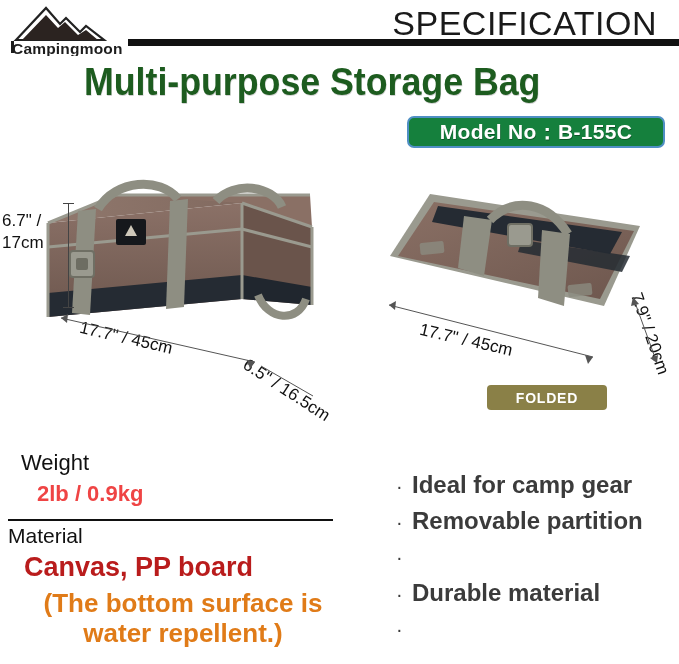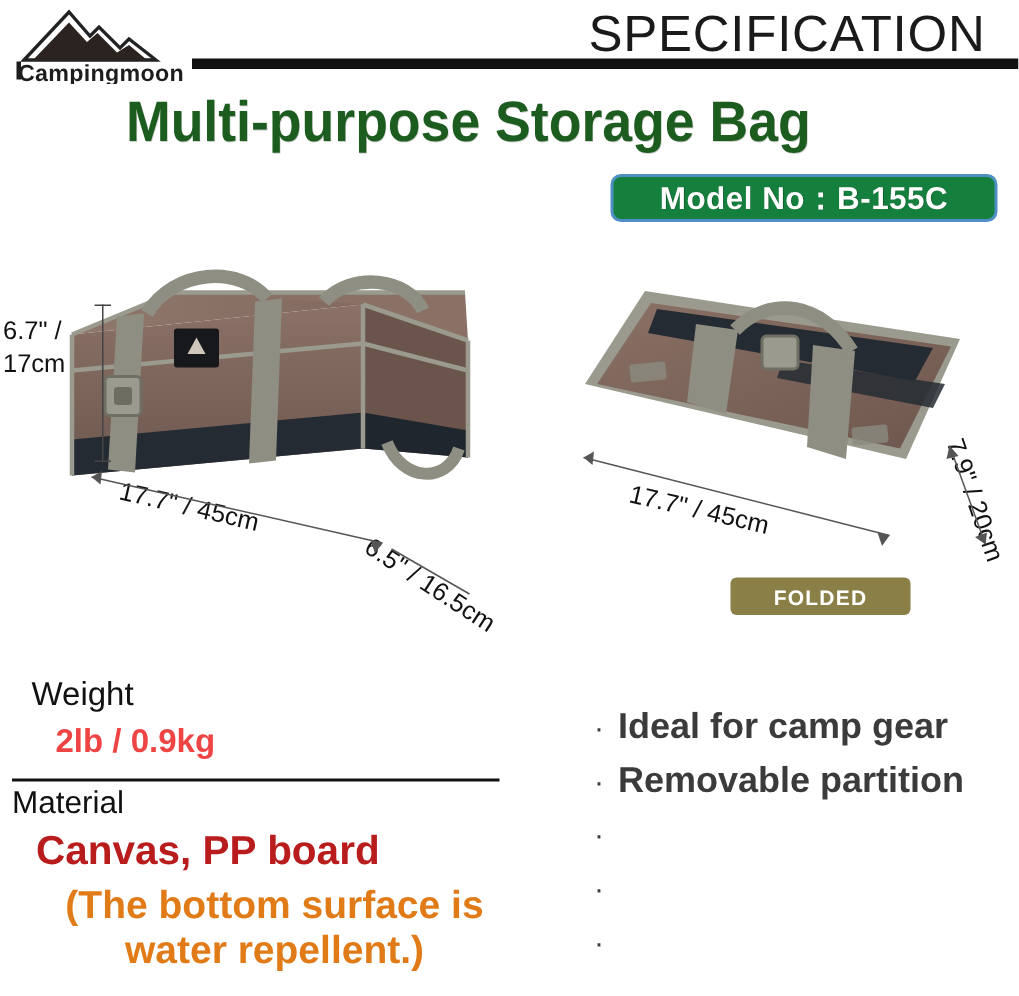--- a/index.html
+++ b/index.html
@@ -248,17 +248,18 @@
   </div>
   <div class="feature-row">
     <span class="feature-bullet">·</span>
     <span class="feature-text">Removable partition</span>
   </div>
   <div class="feature-row">
     <span class="feature-bullet">·</span>
   </div>
   <div class="feature-row">
     <span class="feature-bullet">·</span>
+    <span class="feature-text">Durable material</span>
   </div>
   <div class="feature-row">
     <span class="feature-bullet">·</span>
   </div>
 </div>
 
 </body></html>

